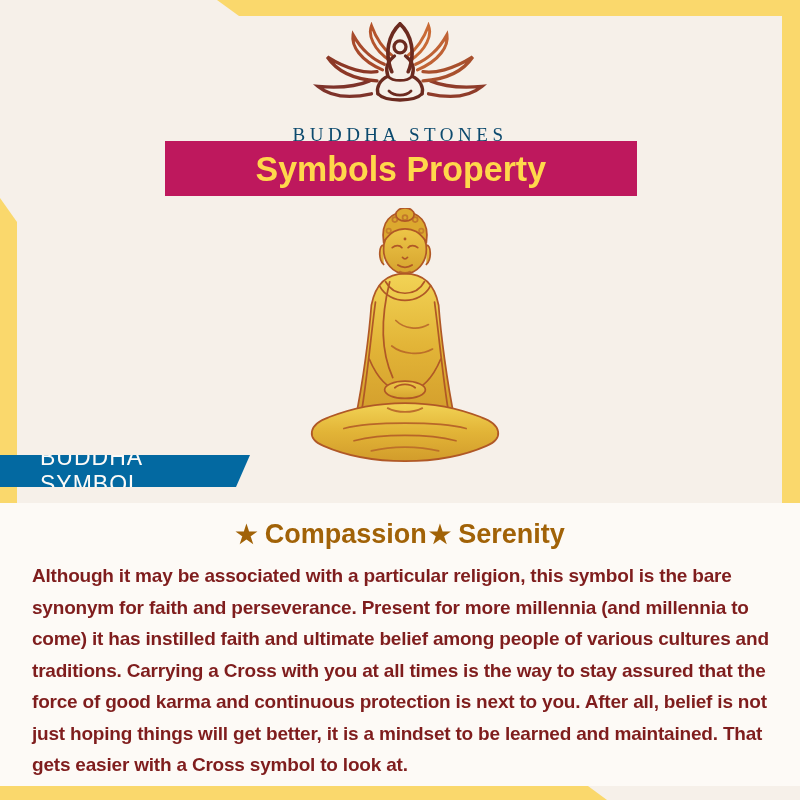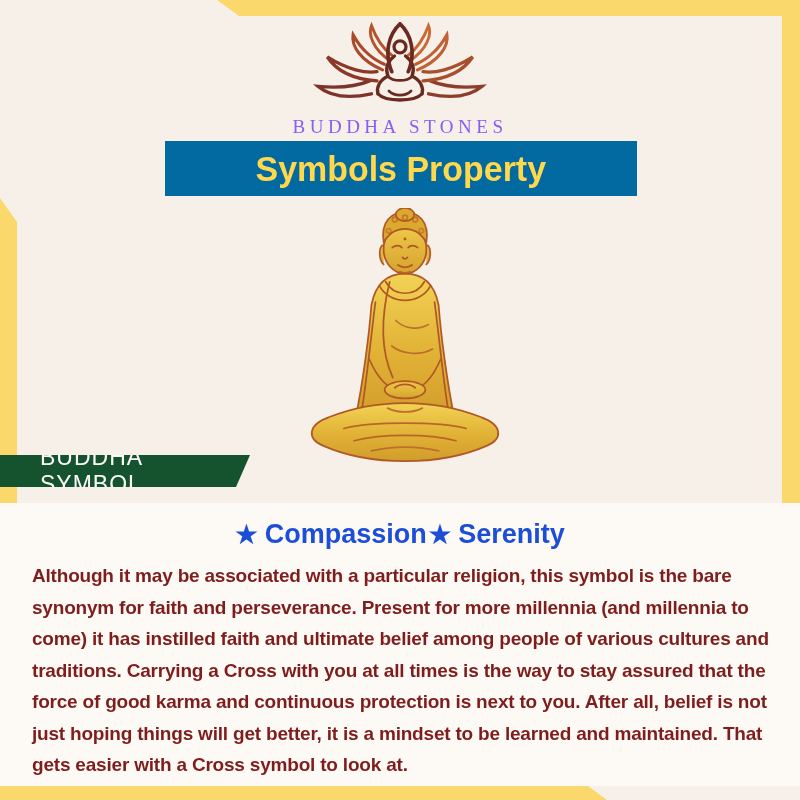--- a/index.html
+++ b/index.html
@@ -16,49 +16,49 @@
   .accent-left{left:0;top:198px;width:17px;height:357px;
     clip-path:polygon(0 0,17px 24px,17px 337px,0 357px);}
   .accent-bl{left:0;top:740px;width:13px;height:32px;
     clip-path:polygon(0 0,13px 0,13px 18px,0 32px);}
   .accent-bottom{left:0;top:786px;width:608px;height:14px;
     clip-path:polygon(0 0,588px 0,607px 14px,0 14px);}
   
   .logo-wrap{position:absolute;left:0;top:22px;width:800px;text-align:center;}
   .logo-svg{display:block;margin:0 auto;}
   .wordmark{
-    margin-top:2px;font-family:"Liberation Serif",serif;font-size:19px;
-    letter-spacing:4.5px;color:#8b5cf6;font-weight:500;
+    margin-top:10px;font-family:"Liberation Serif",serif;font-size:19px;
+    letter-spacing:4.5px;color:#0c4a6e;font-weight:500;
   }
   
   .title-band{
     position:absolute;left:165px;top:141px;width:472px;height:55px;
-    background:#0369a1;display:flex;align-items:center;justify-content:center;
+    background:#be185d;display:flex;align-items:center;justify-content:center;
   }
   .page-title{
     font-size:35px;font-weight:700;color:#FFD84B;letter-spacing:0px;
     transform:scaleX(.97);
   }
   
   .buddha-wrap{position:absolute;left:298px;top:208px;width:214px;height:278px;}
   
   .section-ribbon{
-    position:absolute;left:0;top:455px;width:250px;height:32px;background:#14532d;
+    position:absolute;left:0;top:455px;width:250px;height:32px;background:#0369a1;
     clip-path:polygon(0 0,250px 0,236px 32px,0 32px);
     display:flex;align-items:center;
   }
   .section-ribbon span{
     padding-left:40px;color:#FDFBF8;font-size:23px;letter-spacing:1px;font-weight:400;
   }
   
   .content-panel{
     position:absolute;left:0;top:503px;width:800px;height:283px;background:#FDFAF6;
   }
   .props-line{
-    margin-top:16px;text-align:center;font-size:27px;font-weight:700;color:#1d4ed8;
+    margin-top:16px;text-align:center;font-size:27px;font-weight:700;color:#a16207;
   }
   .props-line .star{font-size:25px;margin-right:7px;}
   .props-line .prop+.prop{margin-left:2px;}
   .description{
     margin:10px 28px 0 32px;font-size:19px;line-height:31.5px;font-weight:700;
     color:#7f1d1d;letter-spacing:-0.2px;text-align:left;
   }
 </style>
 </head>
 <body>

